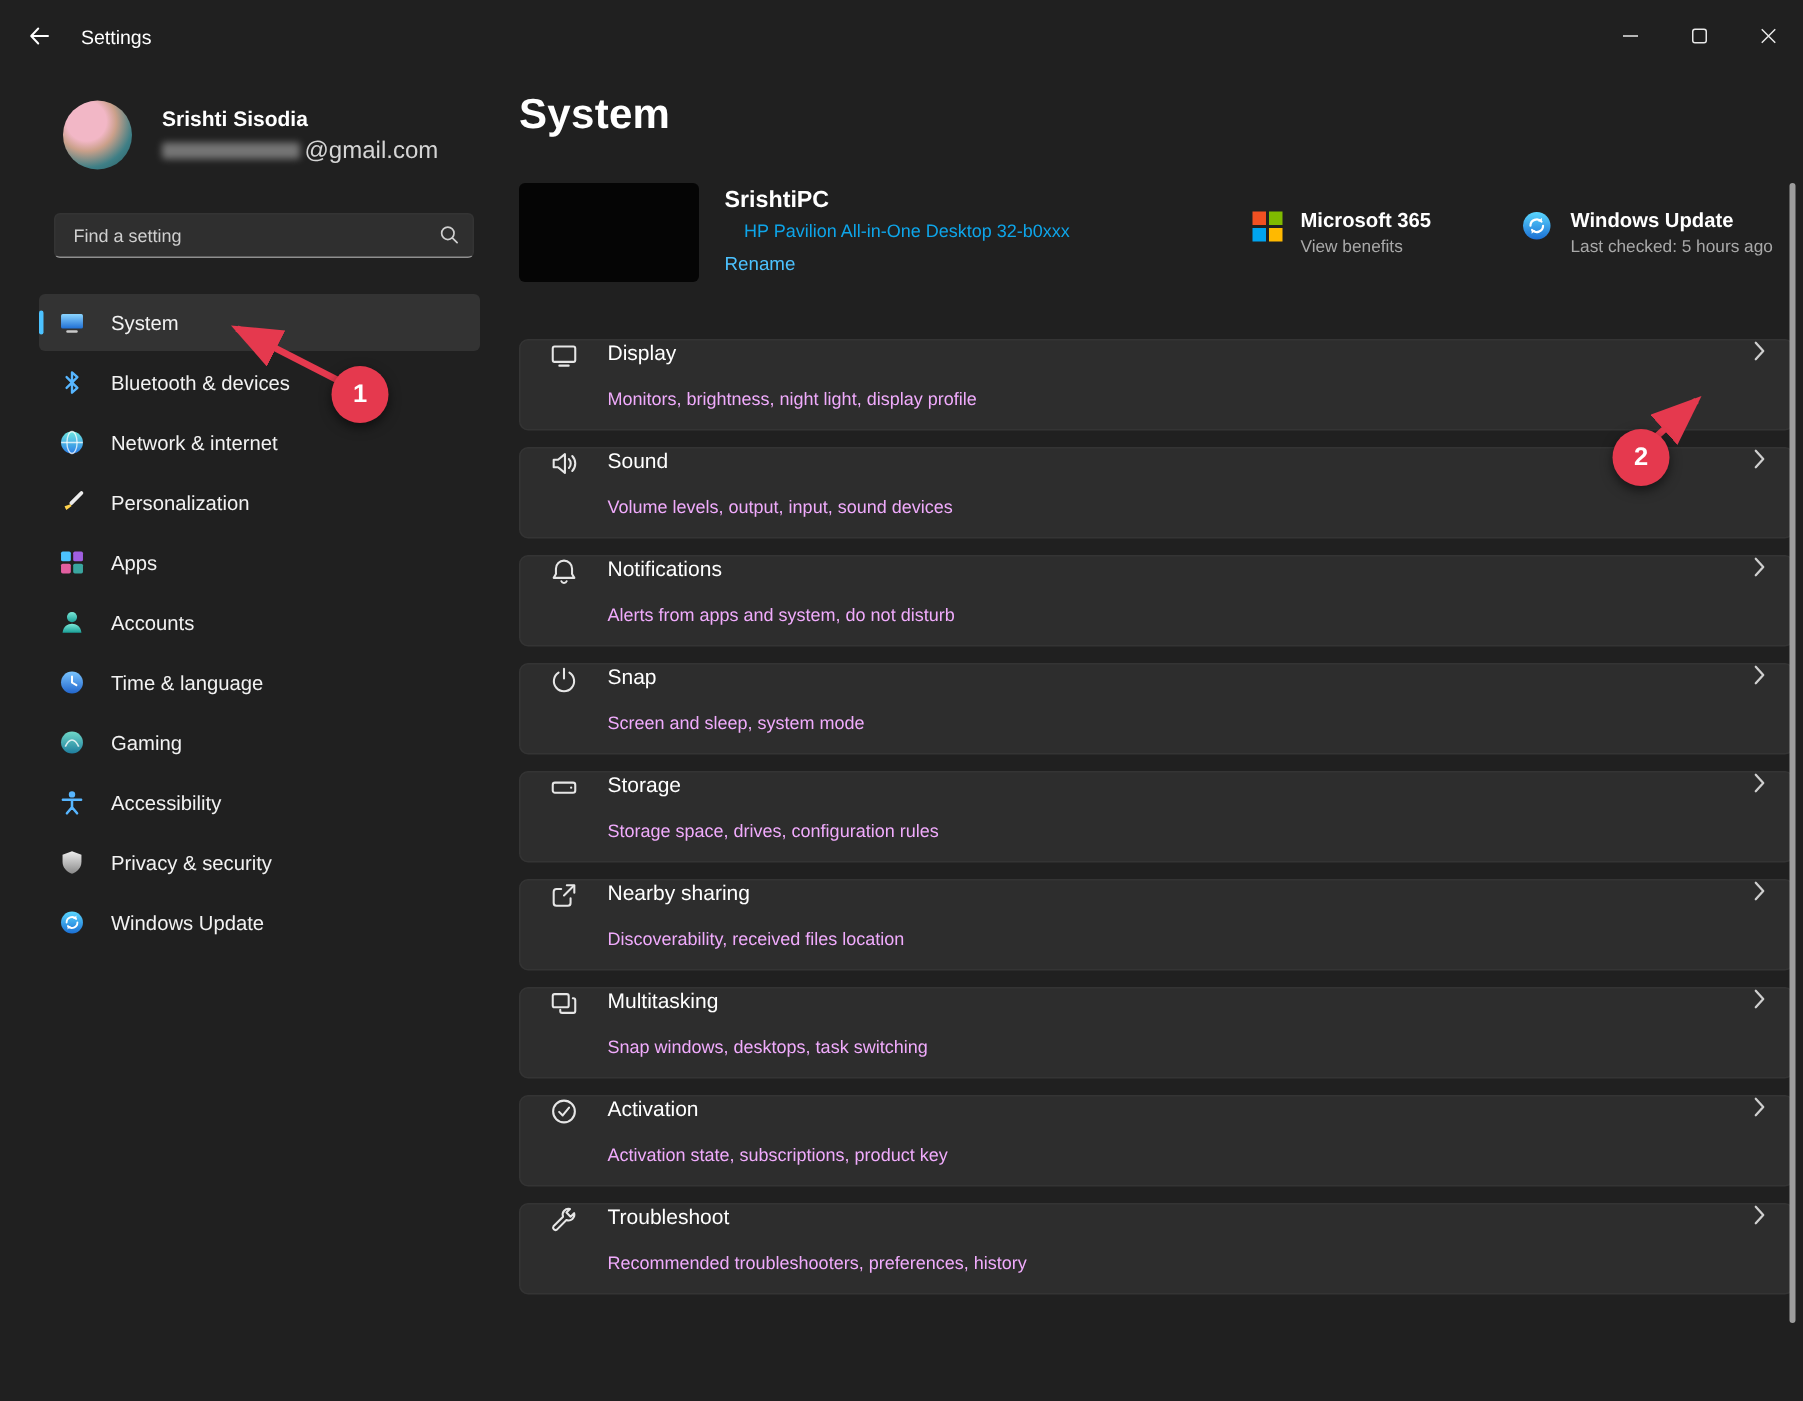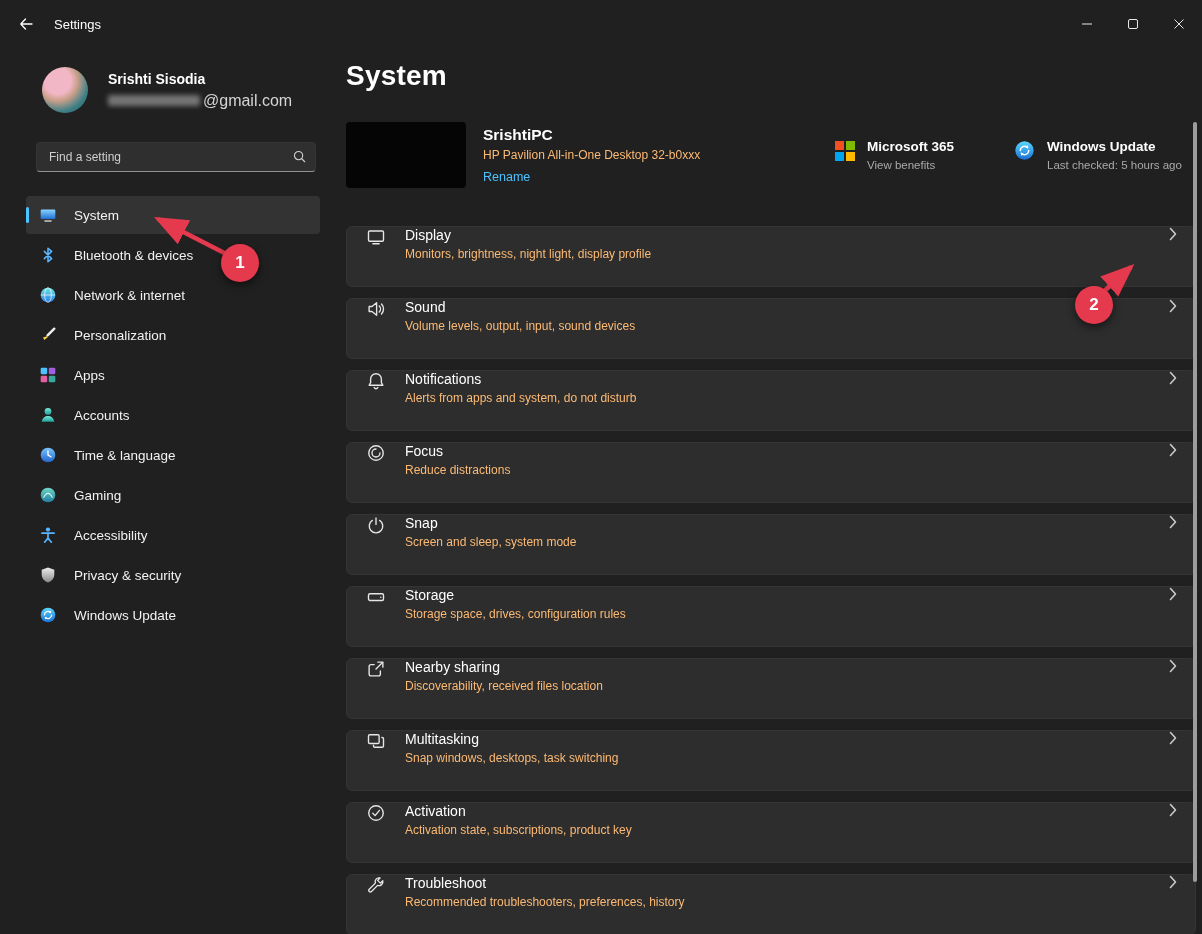--- a/index.html
+++ b/index.html
@@ -49,38 +49,38 @@
   .nav-icon{ width:20px; height:20px; display:flex; align-items:center; justify-content:center; margin-right:16px; }
   .nav-label{ font-size:13.5px; color:#f2f2f2; }
 
   
   h1.page-title{ font-size:28px; font-weight:700; letter-spacing:.2px; }
   .header-cards{ display:flex; align-items:center; gap:24px; margin-top:30px; width:850px; }
   .device-card{ flex:1; display:flex; align-items:center; }
   .device-thumb{ width:120px; height:66px; background:#050505; border-radius:4px; flex:0 0 120px; }
   .device-text{ margin-left:17px; }
   .device-name{ font-size:15.5px; font-weight:700; }
-  .device-model{ font-size:12px; color:#fdba74; margin-top:4px; }
+  .device-model{ font-size:12px; color:#0ea5e9; margin-top:4px;margin-left:13px; }
   .rename-link{ display:inline-block; font-size:12.5px; color:#4cc2ff; margin-top:8px; cursor:pointer; text-decoration:none; }
   .info-card{ display:flex; gap:12px; align-items:flex-start; cursor:pointer; }
   .info-card.ms365{ width:155px; }
   .info-card.wupdate{ width:182px; }
   .info-title{ font-size:13.5px; font-weight:700; }
   .info-sub{ font-size:11.5px; color:#a9a9a9; margin-top:5px; }
   .ms-logo{ width:20px; height:20px; display:grid; grid-template-columns:9px 9px; grid-template-rows:9px 9px; gap:2px; margin-top:2px;}
   .ms-logo i{ display:block; }
   .wu-ic{ margin-top:1px; }
 
   
   .rows{ margin-top:38px; width:850px; }
   .srow{ display:flex; align-items:flex-start; height:61px; margin-bottom:11px; background:#2d2d2d;
          border:1px solid #343434; border-radius:6px; padding:0 18px 0 19px; cursor:pointer; }
   .row-icon{ width:20px; height:20px; margin-right:19px; flex:0 0 20px; display:flex; align-items:center; justify-content:center; }
   .row-title{ font-size:14px; color:#ffffff; }
-  .row-sub{ font-size:12px; color:#fdba74; margin-top:4px; }
+  .row-sub{ font-size:12px; color:#f0abfc; margin-top:16px; }
   .chev{ margin-left:auto; display:flex; align-items:center; }
 
   
   .scrollbar{ position:absolute; right:5px; top:122px; width:4px; height:760px; background:#9d9d9d; border-radius:2px; }
 
   
   .overlay{ position:absolute; inset:0; width:1202px; height:934px; pointer-events:none; z-index:50; }
   .badge{ position:absolute; width:38px; height:38px; border-radius:50%; background:#e5394e;
           display:flex; align-items:center; justify-content:center; font-size:17px; font-weight:700; color:#fff;
           z-index:51; box-shadow:0 3px 8px rgba(0,0,0,.55); }
@@ -392,37 +392,20 @@
               <div class="row-title">Notifications</div>
                <div class="row-sub">Alerts from apps and system, do not disturb</div>
             </div>
           <span class="chev">
               <svg width="8" height="14" viewBox="0 0 8 14">
                 <path d="M1.5 1.5L6.5 7l-5 5.5" stroke="#cfcfcf" stroke-width="1.5" fill="none" stroke-linecap="round" stroke-linejoin="round"></path>
               </svg>
             </span>
         </div>
 
-        <div class="srow">
-          <span class="row-icon">
-            <svg width="20" height="20" viewBox="0 0 16 16" stroke="#e6e6e6" stroke-width="1.1" fill="none" stroke-linecap="round">
-                <circle cx="8" cy="8" r="5.8"></circle>
-                <path d="M8 4.8A3.2 3.2 0 1 0 11.2 8"></path>
-              </svg>
-          </span>
-          <div>
-              <div class="row-title">Focus</div>
-               <div class="row-sub">Reduce distractions</div>
-            </div>
-          <span class="chev">
-              <svg width="8" height="14" viewBox="0 0 8 14">
-                <path d="M1.5 1.5L6.5 7l-5 5.5" stroke="#cfcfcf" stroke-width="1.5" fill="none" stroke-linecap="round" stroke-linejoin="round"></path>
-              </svg>
-            </span>
-        </div>
 
         <div class="srow">
           <span class="row-icon">
             <svg width="20" height="20" viewBox="0 0 16 16" stroke="#e6e6e6" stroke-width="1.1" fill="none" stroke-linecap="round">
                 <path d="M8 2.3v5.2"></path>
                 <path d="M5.1 4.3a5.4 5.4 0 1 0 5.8 0"></path>
               </svg>
           </span>
           <div>
               <div class="row-title">Snap</div>

